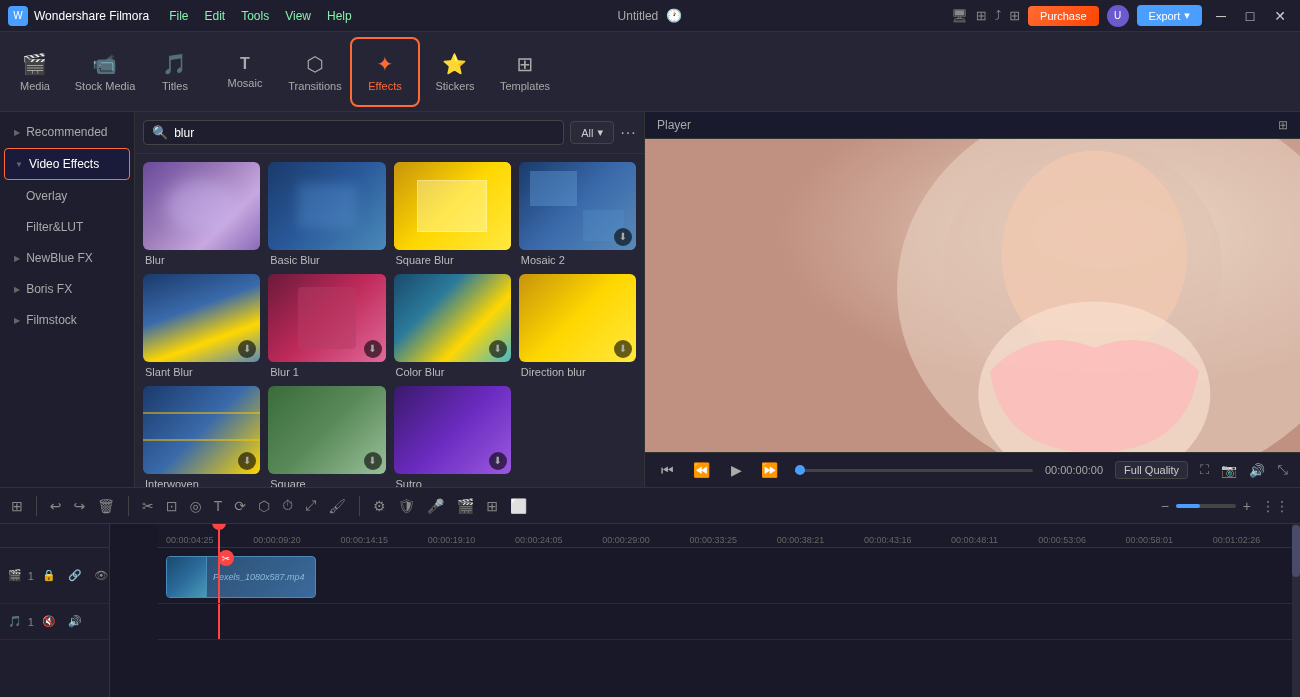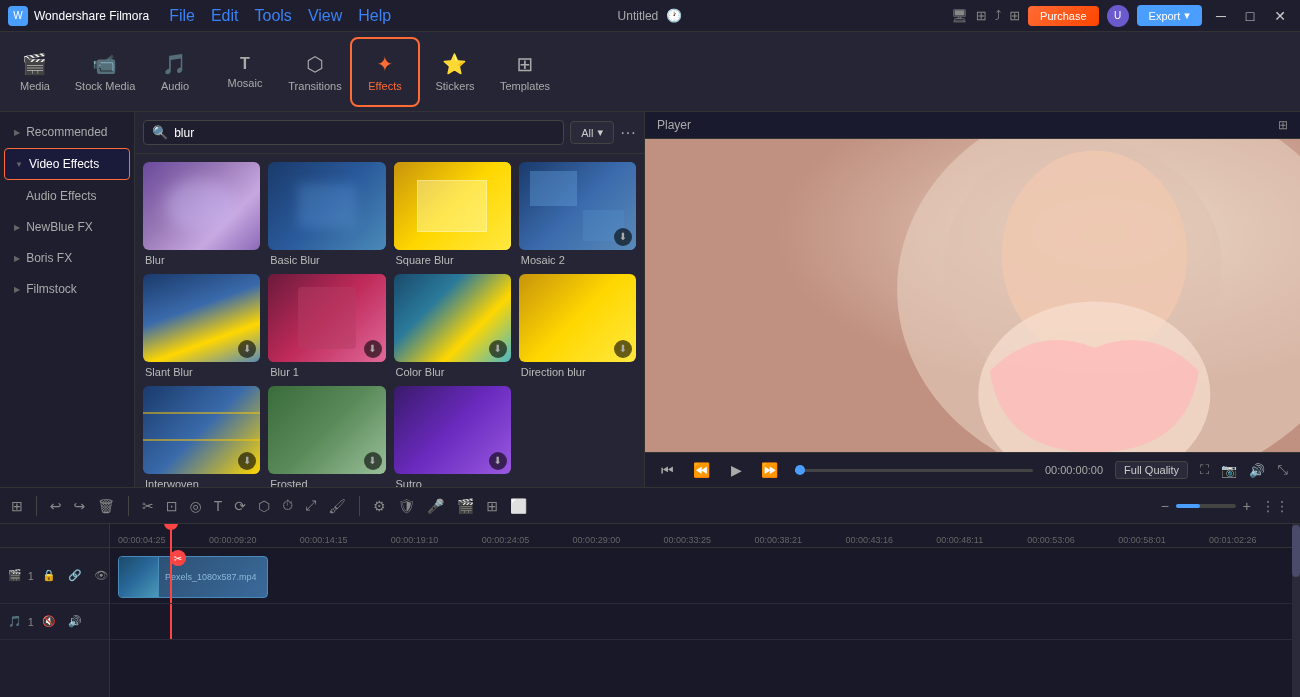--- a/index.html
+++ b/index.html
@@ -11,21 +11,21 @@
       background: #1e1e2e;
       display: flex;
       align-items: center;
       padding: 0 8px;
       border-bottom: 1px solid #333;
     }
     .titlebar-logo { display: flex; align-items: center; gap: 6px; margin-right: 20px; }
     .titlebar-logo-icon { width: 20px; height: 20px; background: #4a9eff; border-radius: 4px; display: flex; align-items: center; justify-content: center; font-size: 10px; color: white; }
     .titlebar-brand { color: #fff; font-size: 12px; }
     .titlebar-menus { display: flex; gap: 16px; flex: 1; }
-    .titlebar-menu { color: #3b82f6; font-size: 16px; cursor: pointer; }
+    .titlebar-menu { color: #86efac; font-size: 12px; cursor: pointer; }
     .titlebar-center { position: absolute; left: 50%; transform: translateX(-50%); display: flex; align-items: center; gap: 8px; color: #aaa; font-size: 12px; }
     .titlebar-right { display: flex; align-items: center; gap: 8px; margin-left: auto; }
     .btn-purchase { background: linear-gradient(135deg, #ff6b35, #ff4500); color: white; border: none; padding: 4px 12px; border-radius: 4px; cursor: pointer; font-size: 11px; }
     .btn-export { background: #4a9eff; color: white; border: none; padding: 4px 12px; border-radius: 4px; cursor: pointer; font-size: 11px; display: flex; align-items: center; gap: 4px; }
     .avatar { width: 22px; height: 22px; border-radius: 50%; background: #6a5acd; display: flex; align-items: center; justify-content: center; color: white; font-size: 10px; }
     .win-btn { background: none; border: none; color: #ccc; cursor: pointer; font-size: 14px; padding: 2px 6px; }
     
     
     .toolbar {
       height: 80px;
@@ -251,20 +251,21 @@
       gap: 6px;
       border-bottom: 1px solid #2a2a3a;
       color: #888;
       font-size: 11px;
     }
     .tl-label-row.audio { height: 36px; }
     .tl-main {
       flex: 1;
       position: relative;
       overflow: hidden;
+      margin-left: 48px;
     }
     .tl-ruler {
       height: 24px;
       background: #1a1a2a;
       border-bottom: 1px solid #333;
       display: flex;
       align-items: flex-end;
       padding-bottom: 2px;
       position: relative;
     }
@@ -389,21 +390,21 @@
   <div class="toolbar-item">
     <span class="toolbar-icon">🎬</span>
     <span>Media</span>
   </div>
   <div class="toolbar-item">
     <span class="toolbar-icon">📹</span>
     <span>Stock Media</span>
   </div>
   <div class="toolbar-item">
     <span class="toolbar-icon">🎵</span>
-    <span>Audio</span>
+    <span>Titles</span>
   </div>
   <div class="toolbar-item">
     <span class="toolbar-icon" style="font-size:16px;font-weight:bold">T</span>
     <span>Mosaic</span>
   </div>
   <div class="toolbar-item">
     <span class="toolbar-icon">⬡</span>
     <span>Transitions</span>
   </div>
   <div class="toolbar-item active-border">
@@ -427,21 +428,24 @@
     <div class="sidebar">
       <div class="sidebar-item">
         <span class="sidebar-arrow">▶</span>
         <span>Recommended</span>
       </div>
       <div class="sidebar-item active">
         <span class="sidebar-arrow">▼</span>
         <span>Video Effects</span>
       </div>
       <div class="sidebar-item" style="padding-left:22px">
-        <span>Audio Effects</span>
+        <span>Overlay</span>
+      </div>
+      <div class="sidebar-item" style="padding-left:22px">
+        <span>Filter&amp;LUT</span>
       </div>
       <div class="sidebar-item">
         <span class="sidebar-arrow">▶</span>
         <span>NewBlue FX</span>
       </div>
       <div class="sidebar-item">
         <span class="sidebar-arrow">▶</span>
         <span>Boris FX</span>
       </div>
       <div class="sidebar-item">
@@ -544,21 +548,21 @@
             <div class="effect-download-badge">⬇</div>
           </div>
           <span class="effect-name">Interwoven</span>
         </div>
         <div class="effect-item">
           <div class="effect-thumb" style="background:linear-gradient(135deg,#3a6b3a,#5a8a5a,#8ab88a);overflow:hidden;">
             <div style="width:100%;height:100%;background:linear-gradient(135deg,#3a6b3a,#5a8a5a,#9abf9a);">
             </div>
             <div class="effect-download-badge">⬇</div>
           </div>
-          <span class="effect-name">Frosted</span>
+          <span class="effect-name">Square</span>
         </div>
         <div class="effect-item">
           <div class="effect-thumb" style="background:linear-gradient(135deg,#3a1a6b,#6a2abf,#9a5ae0);overflow:hidden;">
             <div style="width:100%;height:100%;background:linear-gradient(135deg,#3a1a6b,#6a2abf,#9a5ae0);">
             </div>
             <div class="effect-download-badge">⬇</div>
           </div>
           <span class="effect-name">Sutro</span>
         </div>
 
@@ -685,21 +689,21 @@
           <span class="tl-ruler-mark" style="min-width:85px">00:00:53:06</span>
           <span class="tl-ruler-mark" style="min-width:85px">00:00:58:01</span>
           <span class="tl-ruler-mark" style="min-width:85px">00:01:02:26</span>
         </div>
       </div>
 
       <div class="tl-video-track" style="position:relative;">
 
         <div class="tl-cut-marker">✂</div>
 
-        <div class="tl-clip" style="top:8px;left:8px;width:150px;">
+        <div class="tl-clip" style="top:8px;left:8px;width:150px;font-style:italic;">
           <div class="tl-clip-thumb" style="background:linear-gradient(135deg,#2a6a9b,#4a9ab8);">
             <div style="width:100%;height:100%;background:linear-gradient(135deg,#1a4a6b,#2a6a9b,#4a9ab8);"></div>
           </div>
           <span class="tl-clip-label">Pexels_1080x587.mp4</span>
         </div>
 
         <div style="position:absolute;top:0;left:60px;width:2px;height:100%;background:#ff4444;z-index:10;"></div>
       </div>
 
       <div class="tl-audio-track" style="position:relative;">

